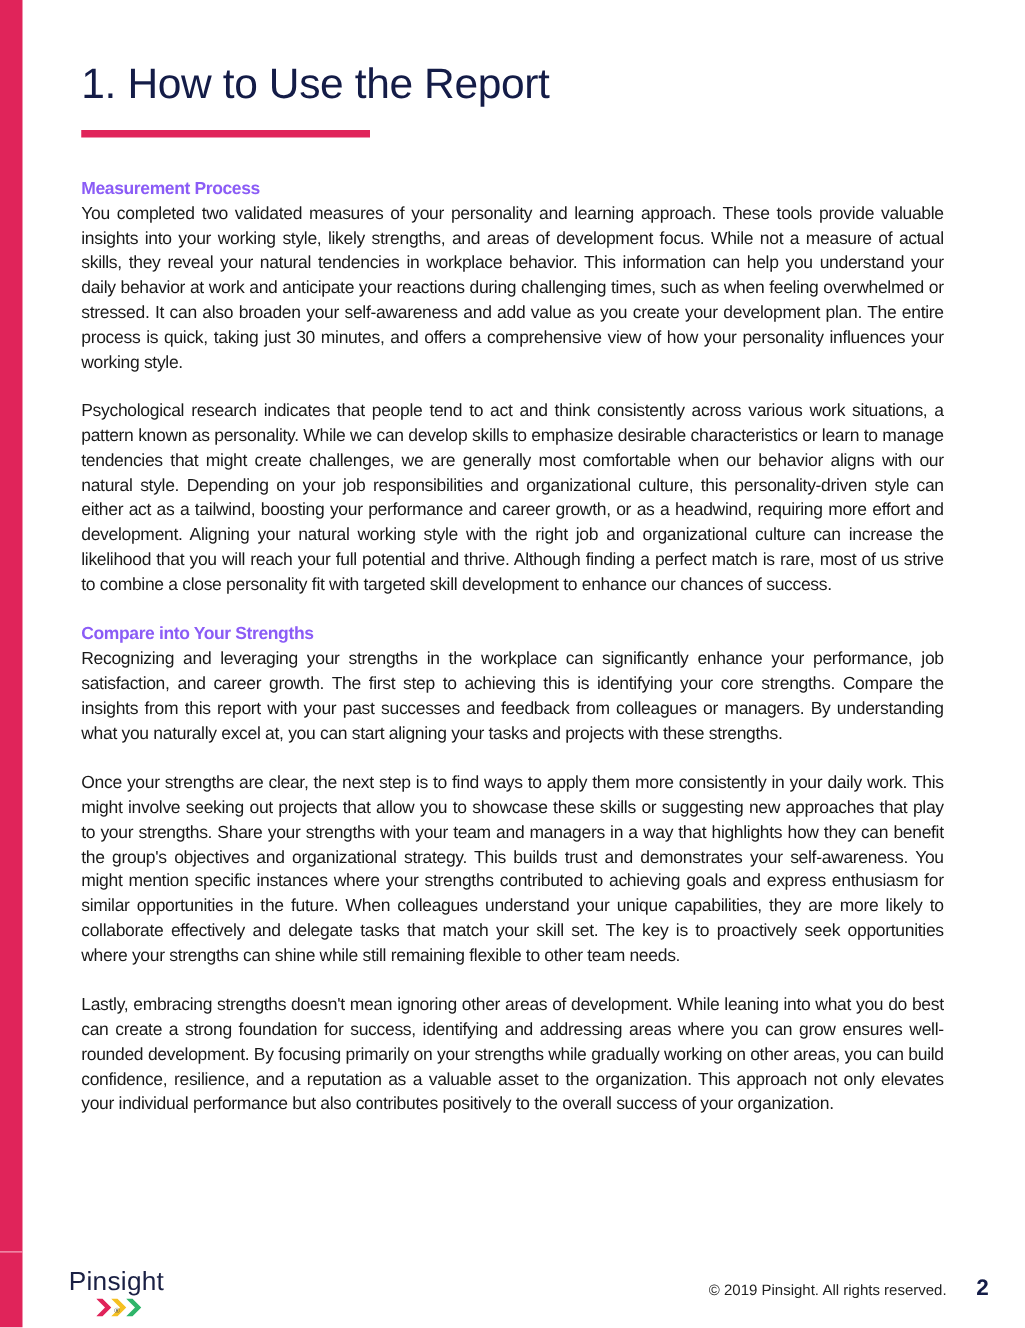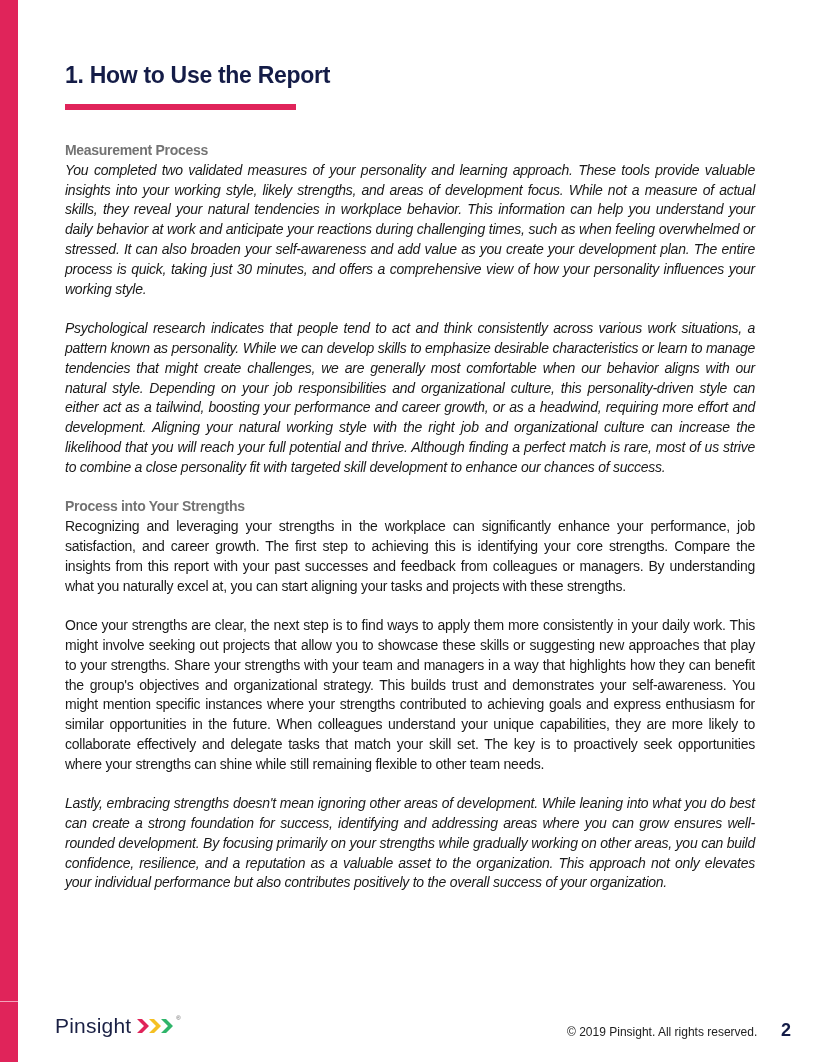--- a/index.html
+++ b/index.html
@@ -1,29 +1,29 @@
 <!DOCTYPE html>
 <html><head>
   <meta charset="utf-8">
   <style>
     html, body { margin: 0; padding: 0; background: #ffffff; }
     body { width: 820px; height: 1062px; position: relative; overflow: hidden;
            font-family: "Liberation Sans", sans-serif; color: #111111; }
     .side-bar { position: absolute; left: 0; top: 0; width: 18px; height: 1062px; background: #e0245a; }
     .side-bar .seam { position: absolute; left: 0; top: 1001px; width: 18px; height: 1px; background: #f3a3ba; }
-    .page-title { position: absolute; left: 65px; top: 62px; margin: 0;
-                  font-family: "Liberation Sans", sans-serif; font-weight: bold;
-                  font-size: 23px; color: #141c47; letter-spacing: -0.3px; }
+    .page-title { position: absolute; left: 65px; top: 48px; margin: 0;
+                  font-family: "Liberation Sans", sans-serif; font-weight: normal;
+                  font-size: 34px; color: #141c47; letter-spacing: -0.3px; }
     .title-underline { position: absolute; left: 65px; top: 104px; width: 231px; height: 6px; background: #e0245a; }
     .content { position: absolute; left: 65px; top: 141px; width: 690px; }
     .section { margin: 0 0 19.8px 0; }
-    .section-heading { font-weight: bold; font-size: 14px; line-height: 19.8px; margin: 0; color: #737373; letter-spacing: -0.3px; }
+    .section-heading { font-weight: bold; font-size: 14px; line-height: 19.8px; margin: 0; color: #8b5cf6; letter-spacing: -0.3px; }
     .para { font-size: 14px; line-height: 19.8px; margin: 0 0 19.8px 0; text-align: justify; letter-spacing: -0.25px; color: #1a1a1a; }
-    .section .para:last-child { margin-bottom: 0; font-style: italic; }
-    .footer-logo { position: absolute; left: 55px; top: 1014px; display: flex; align-items: center; }
+    .section .para:last-child { margin-bottom: 0; }
+    .footer-logo { position: absolute; left: 55px; top: 1014px; display: flex; align-items: center; flex-direction: column; }
     .logo-text { font-family: "Liberation Sans", sans-serif; font-size: 21px; color: #1a2044; letter-spacing: 0.2px; }
     .logo-chevrons { margin-left: 6px; display: inline-flex; align-items: center; }
     .logo-reg { font-size: 6px; color: #555; margin-left: 1px; position: relative; top: -8px; }
     .footer-copyright { position: absolute; left: 567px; top: 1025px; font-size: 12px; color: #222; }
     .page-number { position: absolute; left: 781px; top: 1020px; font-size: 18px; font-weight: bold; color: #141c47; }
   </style>
 </head>
 <body>
 
 <div class="side-bar">
@@ -35,21 +35,21 @@
 
 <div class="content">
   <div class="section">
     <p class="section-heading">Measurement Process</p>
     <p class="para">You completed two validated measures of your personality and learning approach. These tools provide valuable insights into your working style, likely strengths, and areas of development focus. While not a measure of actual skills, they reveal your natural tendencies in workplace behavior. This information can help you understand your daily behavior at work and anticipate your reactions during challenging times, such as when feeling overwhelmed or stressed. It can also broaden your self-awareness and add value as you create your development plan. The entire process is quick, taking just 30 minutes, and offers a comprehensive view of how your personality influences your working style.</p>
   </div>
   <div class="section">
     <p class="para">Psychological research indicates that people tend to act and think consistently across various work situations, a pattern known as personality. While we can develop skills to emphasize desirable characteristics or learn to manage tendencies that might create challenges, we are generally most comfortable when our behavior aligns with our natural style. Depending on your job responsibilities and organizational culture, this personality-driven style can either act as a tailwind, boosting your performance and career growth, or as a headwind, requiring more effort and development. Aligning your natural working style with the right job and organizational culture can increase the likelihood that you will reach your full potential and thrive. Although finding a perfect match is rare, most of us strive to combine a close personality fit with targeted skill development to enhance our chances of success.</p>
   </div>
   <div class="section">
-    <p class="section-heading">Process into Your Strengths</p>
+    <p class="section-heading">Compare into Your Strengths</p>
     <p class="para">Recognizing and leveraging your strengths in the workplace can significantly enhance your performance, job satisfaction, and career growth. The first step to achieving this is identifying your core strengths. Compare the insights from this report with your past successes and feedback from colleagues or managers. By understanding what you naturally excel at, you can start aligning your tasks and projects with these strengths.</p>
     <p class="para">Once your strengths are clear, the next step is to find ways to apply them more consistently in your daily work. This might involve seeking out projects that allow you to showcase these skills or suggesting new approaches that play to your strengths. Share your strengths with your team and managers in a way that highlights how they can benefit the group's objectives and organizational strategy. This builds trust and demonstrates your self-awareness. You might mention specific instances where your strengths contributed to achieving goals and express enthusiasm for similar opportunities in the future. When colleagues understand your unique capabilities, they are more likely to collaborate effectively and delegate tasks that match your skill set. The key is to proactively seek opportunities where your strengths can shine while still remaining flexible to other team needs.</p>
     <p class="para">Lastly, embracing strengths doesn't mean ignoring other areas of development. While leaning into what you do best can create a strong foundation for success, identifying and addressing areas where you can grow ensures well-rounded development. By focusing primarily on your strengths while gradually working on other areas, you can build confidence, resilience, and a reputation as a valuable asset to the organization. This approach not only elevates your individual performance but also contributes positively to the overall success of your organization.</p>
   </div>
 </div>
 
 <div class="footer-logo">
   <span class="logo-text">Pinsight</span>
   <span class="logo-chevrons">
     <svg width="38" height="16" viewBox="0 0 38 16">

